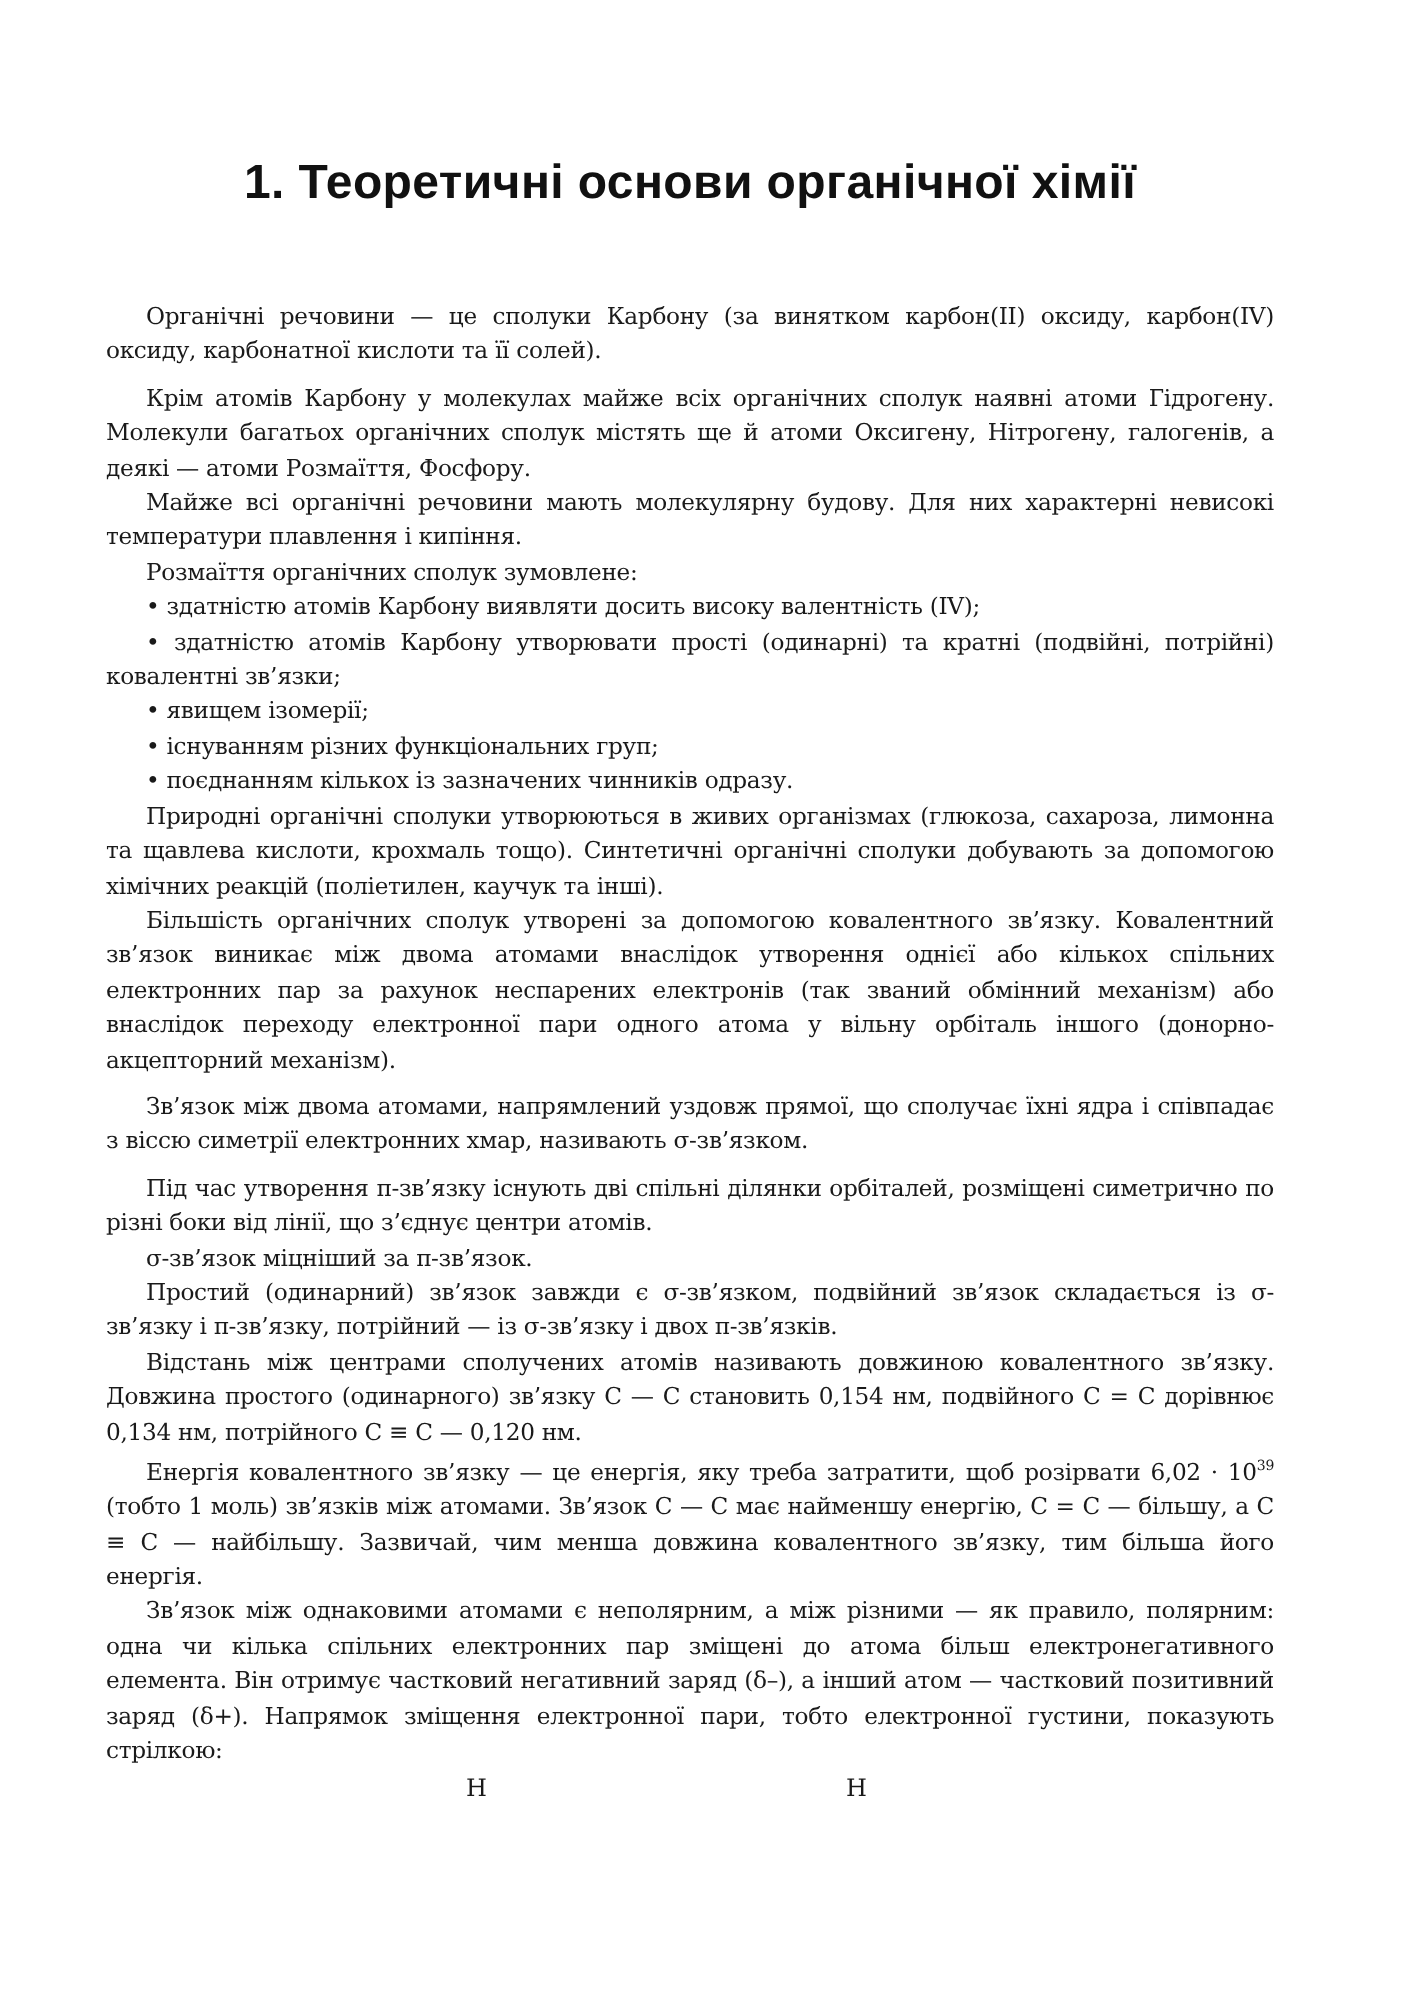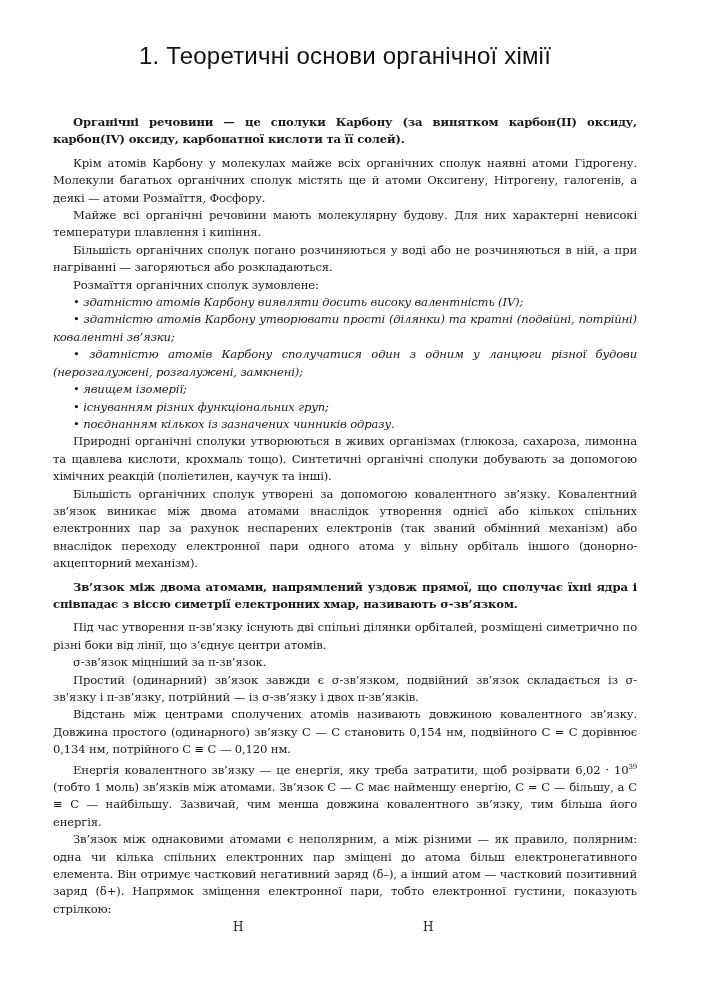--- a/index.html
+++ b/index.html
@@ -1,47 +1,45 @@
 <!DOCTYPE html>
 <html><head>
 <meta charset="utf-8">
 <style>
   html, body { margin: 0; padding: 0; background: #ffffff; }
   body { width: 707px; height: 1000px; position: relative; overflow: hidden; color: #1a1a1a; }
   .page { position: absolute; left: 53px; top: 0; width: 584px; }
   .title {
-    font-family: "Liberation Sans", sans-serif; font-weight: normal;
-    font-size: 24px; text-align: center; margin: 0; padding-top: 42px; height: 72px;
+    font-family: "Liberation Sans", sans-serif; font-weight: bold;
+    font-size: 24px; text-align: center; margin: 0; padding-top: 78px; height: 72px;
     letter-spacing: 0.2px; color: #111;
   }
   .p {
     font-family: "DejaVu Serif", serif; font-size: 11.6px; line-height: 17.4px;
     margin: 0; text-align: justify; text-indent: 20px; letter-spacing: -0.15px;
   }
-  .p.b { font-weight: bold; }
+  .p.b { font-weight: normal; }
   .gap { height: 6px; }
-  .bul { text-indent: 20px; font-style: italic; }
+  .bul { text-indent: 20px; }
   .formula { position: relative; height: 72px; font-family: "DejaVu Serif", serif; font-size: 12px; }
   .f { position: absolute; line-height: 14px; }
 </style>
 </head>
 <body>
 
 <div class="page">
   <h1 class="title">1. Теоретичні основи органічної хімії</h1>
 
   <p class="p b">Органічні речовини — це сполуки Карбону (за винятком карбон(II) оксиду, карбон(IV) оксиду, карбонатної кислоти та її солей).</p>
   <div class="gap"></div>
   <p class="p">Крім атомів Карбону у молекулах майже всіх органічних сполук наявні атоми Гідрогену. Молекули багатьох органічних сполук містять ще й атоми Оксигену, Нітрогену, галогенів, а деякі — атоми Розмаїття, Фосфору.</p>
   <p class="p">Майже всі органічні речовини мають молекулярну будову. Для них характерні невисокі температури плавлення і кипіння.</p>
-  <p class="p">Більшість органічних сполук погано розчиняються у воді або не розчиняються в ній, а при нагріванні — загоряються або розкладаються.</p>
   <p class="p">Розмаїття органічних сполук зумовлене:</p>
   <p class="p bul">• здатністю атомів Карбону виявляти досить високу валентність (IV);</p>
-  <p class="p bul">• здатністю атомів Карбону утворювати прості (ділянки) та кратні (подвійні, потрійні) ковалентні зв’язки;</p>
-  <p class="p bul">• здатністю атомів Карбону сполучатися один з одним у ланцюги різної будови (нерозгалужені, розгалужені, замкнені);</p>
+  <p class="p bul">• здатністю атомів Карбону утворювати прості (одинарні) та кратні (подвійні, потрійні) ковалентні зв’язки;</p>
   <p class="p bul">• явищем ізомерії;</p>
   <p class="p bul">• існуванням різних функціональних груп;</p>
   <p class="p bul">• поєднанням кількох із зазначених чинників одразу.</p>
   <p class="p">Природні органічні сполуки утворюються в живих організмах (глюкоза, сахароза, лимонна та щавлева кислоти, крохмаль тощо). Синтетичні органічні сполуки добувають за допомогою хімічних реакцій (поліетилен, каучук та інші).</p>
   <p class="p">Більшість органічних сполук утворені за допомогою ковалентного зв’язку. Ковалентний зв’язок виникає між двома атомами внаслідок утворення однієї або кількох спільних електронних пар за рахунок неспарених електронів (так званий обмінний механізм) або внаслідок переходу електронної пари одного атома у вільну орбіталь іншого (донорно-акцепторний механізм).</p>
   <div class="gap"></div>
   <p class="p b">Зв’язок між двома атомами, напрямлений уздовж прямої, що сполучає їхні ядра і співпадає з віссю симетрії електронних хмар, називають σ-зв’язком.</p>
   <div class="gap"></div>
   <p class="p">Під час утворення π-зв’язку існують дві спільні ділянки орбіталей, розміщені симетрично по різні боки від лінії, що з’єднує центри атомів.</p>
   <p class="p">σ-зв’язок міцніший за π-зв’язок.</p>

